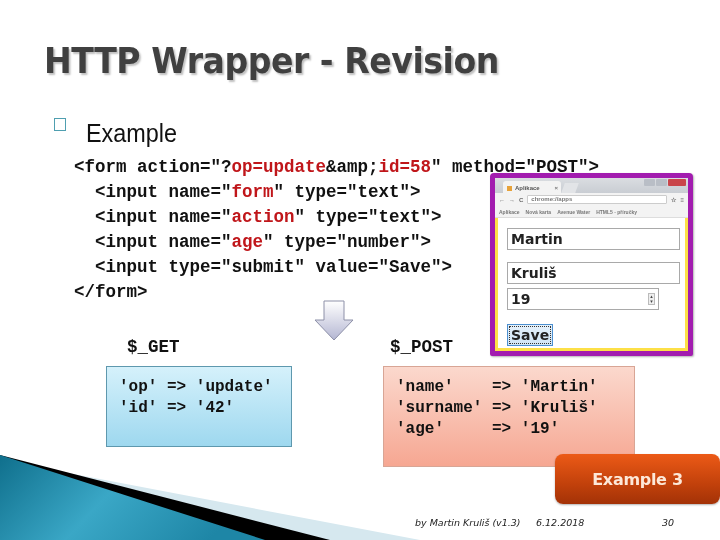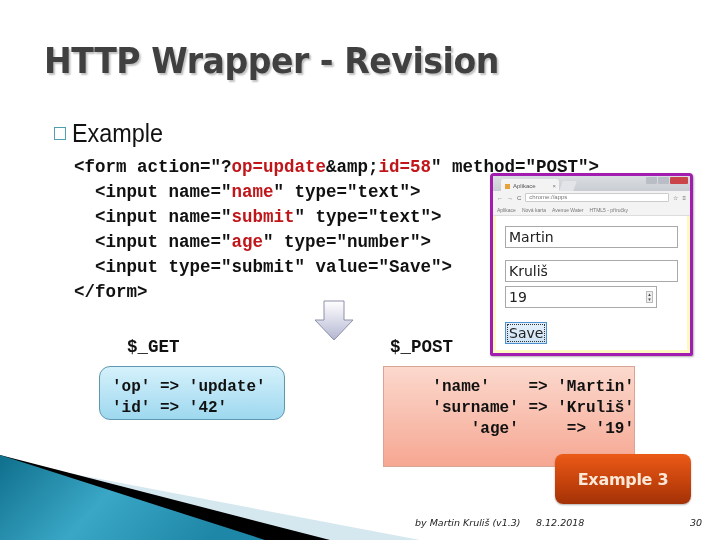--- a/index.html
+++ b/index.html
@@ -9,42 +9,42 @@
   .title {
     position: absolute; left: 44px; top: 40px;
     font-family: "DejaVu Sans", sans-serif; font-weight: bold;
     font-size: 36px; letter-spacing: -0.5px; color: #404040;
     text-shadow: 2px 2px 2px rgba(0,0,0,0.25);
     transform: scaleX(0.92); transform-origin: left top;
   }
 
   .bullet {
     position: absolute; left: 54px; top: 118px;
-    display: flex; align-items: center; gap: 6px;
+    display: flex; align-items: flex-start; gap: 20px;
   }
   .bullet-box {
     width: 12px; height: 13px; border: 1.5px solid #4f9fb0; background: #fff;
   }
   .bullet-text {
     font-family: "Liberation Sans", sans-serif; font-size: 26px; color: #111;
     transform: scaleX(0.9); transform-origin: left center;
   }
 
   .code {
     position: absolute; left: 74px; top: 155px;
     font-family: "Liberation Mono", monospace; font-weight: bold;
     font-size: 17.5px; line-height: 25px; color: #111; white-space: pre;
   }
   .code .r { color: #c0161a; }
 
   
   .browser {
     position: absolute; left: 490px; top: 173px; width: 203px; height: 183px;
-    background: #fef9c3; border: 3px solid #a21caf; border-radius: 4px 4px 2px 2px;
-    box-shadow: 1px 1px 2px rgba(0,0,0,0.3); overflow: hidden;
+    background: #fde047; border: 5px solid #a21caf; border-radius: 4px 4px 2px 2px;
+    box-shadow: 1px 1px 2px rgba(0,0,0,0.3); overflow: hidden; font-weight: bold;
   }
   .b-titlebar { position: relative; height: 15px; background: linear-gradient(#dadde1, #c9cdd3); }
   .b-tab {
     position: absolute; left: 8px; top: 3px; width: 58px; height: 12px;
     background: #f3f3f3; border-radius: 3px 3px 0 0; font-size: 6px; color: #555;
     padding: 2px 0 0 4px; display: flex; gap: 3px; align-items: center;
   }
   .b-tab-icon { width: 5px; height: 5px; background: #e7a23a; display: inline-block; }
   .b-tab-close { margin-left: auto; margin-right: 3px; font-size: 6px; color: #777; }
   .b-newtab {
@@ -93,30 +93,30 @@
     position: absolute; font-family: "Liberation Mono", monospace; font-weight: bold;
     font-size: 17.5px; color: #111;
   }
 
   .box {
     position: absolute; border: 1px solid;
     font-family: "Liberation Mono", monospace; font-weight: bold;
     font-size: 16px; line-height: 21px; color: #111; white-space: pre; padding: 10px 0 0 12px;
   }
   .box.get {
-    left: 99px; top: 366px; width: 186px; height: 54px;
-    border-color: #5e98ae; background: linear-gradient(#d5f1fb, #9ed8ef); border-radius: 11px;
+    left: 106px; top: 366px; width: 186px; height: 81px;
+    border-color: #5e98ae; background: linear-gradient(#d5f1fb, #9ed8ef);
   }
   .box.post {
     left: 383px; top: 366px; width: 252px; height: 101px;
-    border-color: #d8a595; background: linear-gradient(#fbd8cd, #f6a792); text-align: right;
+    border-color: #d8a595; background: linear-gradient(#fbd8cd, #f6a792);
   }
 
   .example-btn {
-    position: absolute; left: 555px; top: 454px; width: 136px; height: 50px;
+    position: absolute; left: 555px; top: 454px; width: 165px; height: 50px;
     border-radius: 8px; background: linear-gradient(#ec5a17, #c2410b 60%, #a33207);
     box-shadow: 0 1px 2px rgba(0,0,0,0.3);
     color: #fde8d8; font-family: "DejaVu Sans", sans-serif; font-weight: bold;
     font-size: 16px; display: flex; align-items: center; justify-content: center;
     letter-spacing: -0.3px;
   }
 
   .swoosh { position: absolute; left: 0; top: 440px; }
 
   .footer {
@@ -128,22 +128,22 @@
 <body>
 
 <div class="title">HTTP Wrapper - Revision</div>
 
 <div class="bullet">
   <span class="bullet-box"></span>
   <span class="bullet-text">Example</span>
 </div>
 
 <div class="code"><span>&lt;form action="?</span><span class="r">op=update</span><span>&amp;amp;</span><span class="r">id=58</span><span>" method="POST"&gt;</span>
-<span>  &lt;input name="</span><span class="r">name</span><span>" type="text"&gt;</span>
-<span>  &lt;input name="</span><span class="r">submit</span><span>" type="text"&gt;</span>
+<span>  &lt;input name="</span><span class="r">form</span><span>" type="text"&gt;</span>
+<span>  &lt;input name="</span><span class="r">action</span><span>" type="text"&gt;</span>
 <span>  &lt;input name="</span><span class="r">age</span><span>" type="number"&gt;</span>
 <span>  &lt;input type="submit" value="Save"&gt;</span>
 <span>&lt;/form&gt;</span></div>
 
 <div class="browser">
   <div class="b-titlebar">
     <div class="b-tab">
       <span class="b-tab-icon"></span>
       <span>Aplikace</span>
       <span class="b-tab-close">×</span>
@@ -209,14 +209,14 @@
       <stop offset="0.5" stop-color="#3aa7c6"></stop>
       <stop offset="1" stop-color="#1e86a6"></stop>
     </linearGradient>
   </defs>
   <polygon points="0,20 420,100 0,100" fill="#d6e8ef"></polygon>
   <polygon points="0,15 330,100 0,100" fill="#000"></polygon>
   <polygon points="0,15 265,100 0,100" fill="url(#sg)"></polygon>
 </svg>
 
 <div class="footer" style="left:415px;">by Martin Kruliš (v1.3)</div>
-<div class="footer" style="left:536px;">8.12.2018</div>
-<div class="footer" style="left:690px;">30</div>
+<div class="footer" style="left:536px;">6.12.2018</div>
+<div class="footer" style="left:662px;">30</div>
 
 </body></html>

